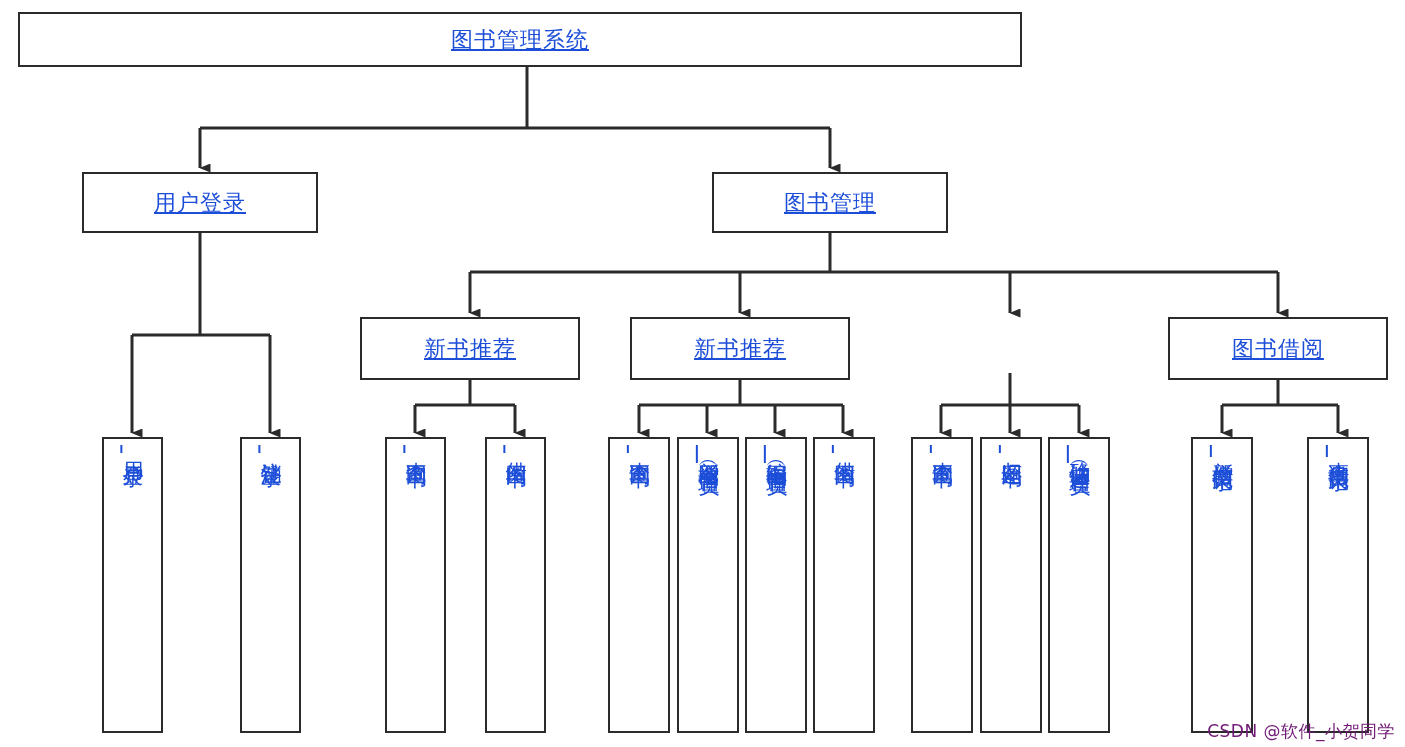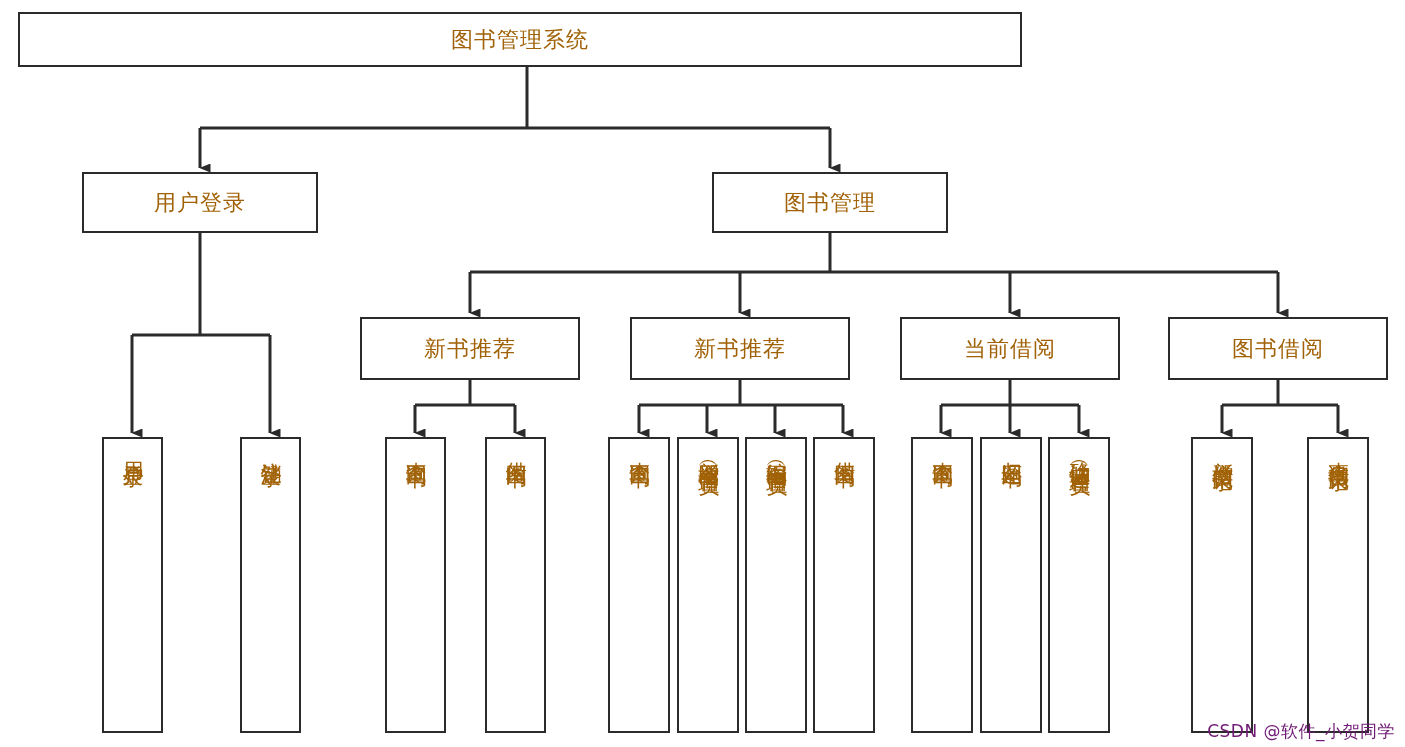--- a/index.html
+++ b/index.html
@@ -25,21 +25,22 @@
     height: 747px;
   }
   .node {
     position: absolute;
     box-sizing: border-box;
     border: 2.5px solid #2b2b2b;
     background: #ffffff;
     display: flex;
     align-items: center;
     justify-content: center;
-    color: #a16207;
+    color: #1d4ed8;
+    text-decoration: underline;
   }
   .node.h {
     font-size: 22px;
     letter-spacing: 1px;
   }
   .node.h .label {
     white-space: nowrap;
   }
   .node.v {
     align-items: flex-start;
@@ -148,23 +149,20 @@
   <div class="node h lvl2" style="left:712px;width:236px;">
     <span class="label">图书管理</span>
   </div>
 
   <div class="node h lvl3" style="left:360px;width:220px;">
     <span class="label">新书推荐</span>
   </div>
   <div class="node h lvl3" style="left:630px;width:220px;">
     <span class="label">新书推荐</span>
   </div>
-  <div class="node h lvl3" style="left:900px;width:220px;">
-    <span class="label">当前借阅</span>
-  </div>
   <div class="node h lvl3" style="left:1168px;width:220px;">
     <span class="label">图书借阅</span>
   </div>
 
   <div class="node v leaf" style="left:102px;width:61px;">
     <span class="label">用户登录</span>
   </div>
   <div class="node v leaf" style="left:240px;width:61px;">
     <span class="label">注销登录</span>
   </div>

